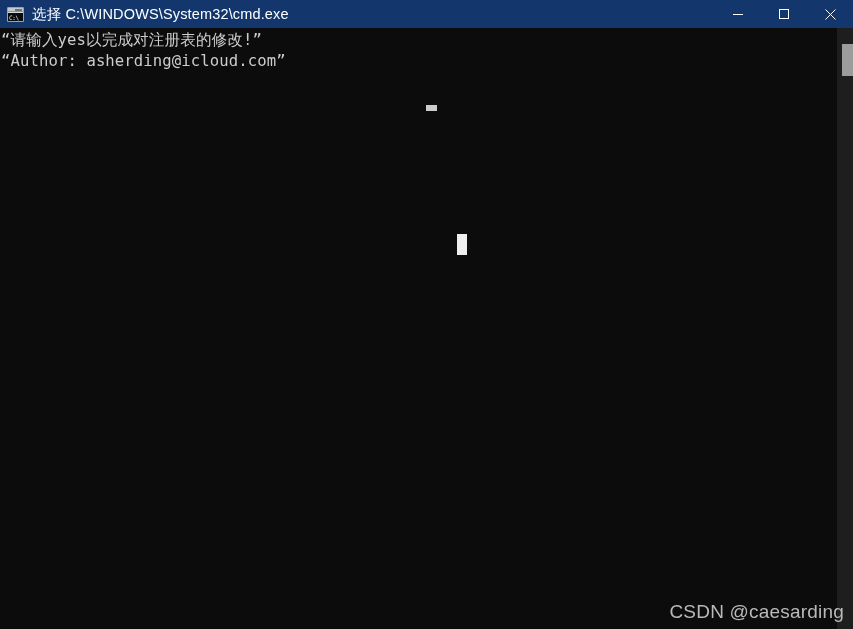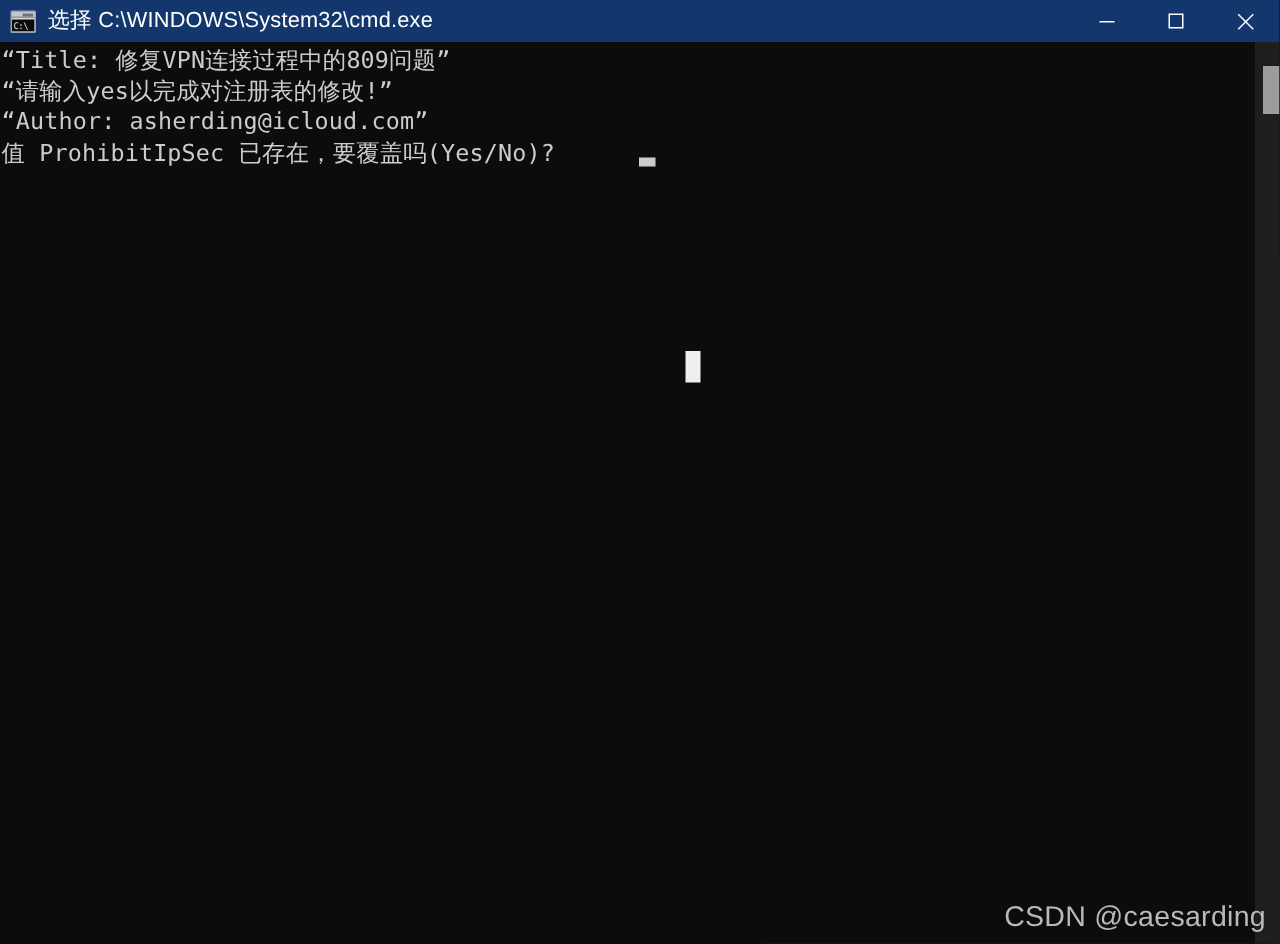--- a/index.html
+++ b/index.html
@@ -8,21 +8,21 @@
     width:853px; height:629px;
     overflow:hidden;
     background:#0c0c0c;
     font-family:"Liberation Sans", sans-serif;
   }
 
   #window {
     position:relative;
     width:853px;
     height:629px;
-    background:#4c1d95;
+    background:#b91c1c;
   }
 
   
   #titlebar {
     position:absolute;
     top:0; left:0;
     width:853px;
     height:28px;
     background:#13376d;
     display:flex;
@@ -198,24 +198,22 @@
       <div class="wc-btn">
         <svg width="13" height="13" viewBox="0 0 13 13">
           <line class="wc-line" x1="1.5" y1="1.5" x2="11.5" y2="11.5"></line>
           <line class="wc-line" x1="11.5" y1="1.5" x2="1.5" y2="11.5"></line>
         </svg>
       </div>
     </div>
   </div>
 
   <div id="console">
-    <div class="line">“Title: 修复VPN连接过程中的809问题”</div>
     <div class="line">“请输入yes以完成对注册表的修改!”</div>
     <div class="line">“Author: asherding@icloud.com”</div>
-    <div class="line">值 ProhibitIpSec 已存在，要覆盖吗(Yes/No)?</div>
 
     <div id="caret"></div>
     <div id="block-cursor"></div>
   </div>
 
   <div id="scrollbar">
     <div id="scroll-thumb"></div>
   </div>
 
   <div id="watermark">CSDN @caesarding</div>

